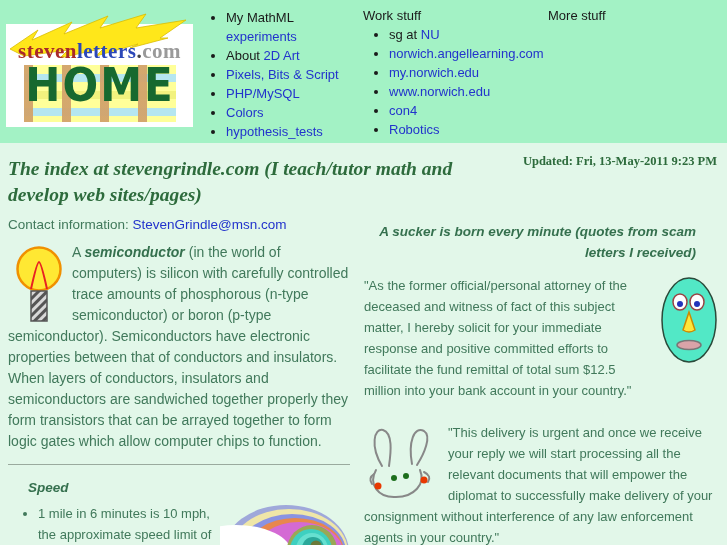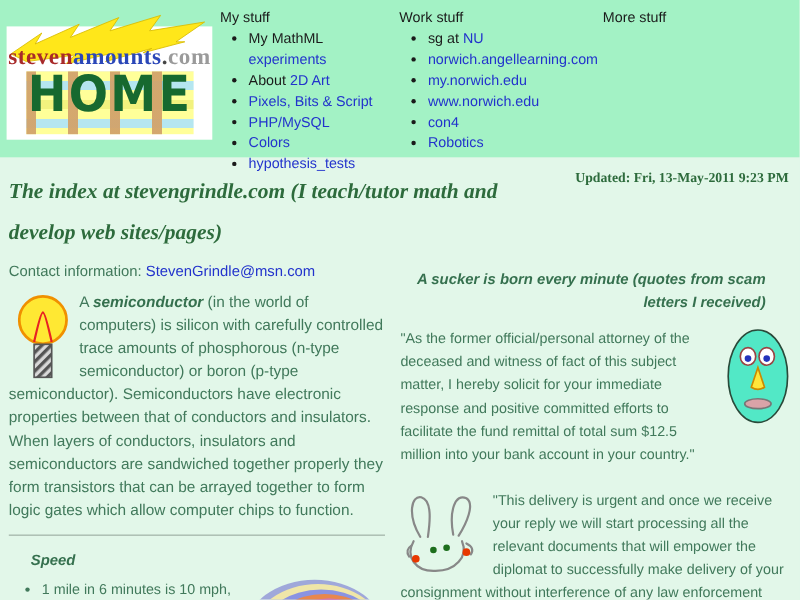--- a/index.html
+++ b/index.html
@@ -46,21 +46,21 @@
   .nav-col.c3 { width:168px; }
   .nav-title { font-size:13px; color:#1a1a1a; margin:2px 0; }
   .nav ul { margin:2px 0 0 0; padding:0 0 0 26px; list-style:disc; }
   .nav li { font-size:13px; line-height:19px; color:#1a1a1a; }
 
   
   .masthead { position:relative; padding:13px 10px 0 8px; }
   .masthead h1 {
     margin:0; max-width:502px;
     font-family:"Liberation Serif", serif; font-style:italic; font-weight:600;
-    font-size:19.5px; line-height:37px; color:#2d6b3c;
+    font-size:19.5px; line-height:26px; color:#2d6b3c;
   }
   .updated {
     position:absolute; top:11px; right:10px;
     font-family:"Liberation Serif", serif; font-weight:600;
     font-size:12.5px; color:#2d6b3c;
   }
 
   
   .content { display:flex; padding:0 8px; }
   .col-left  { width:342px; flex:none; }
@@ -96,30 +96,29 @@
 <body>
 
 <div class="header">
 
   <div class="logo-block">
     <span class="bolt">
       <svg viewBox="0 0 182 46" width="182" height="46">
         <polygon points="2,37 30,18 24,28 64,10 56,22 100,4 92,16 138,2 128,16 178,8 152,26 160,26 122,36 130,32 88,44 96,36 52,46 60,38 16,44" fill="#ffe71a" stroke="#d9bd00" stroke-width="0.8"></polygon>
       </svg>
     </span>
-    <div class="logo-text"><span class="p1">steven</span><span class="p2">amounts</span><span class="pd">.</span><span class="p3">com</span></div>
+    <div class="logo-text"><span class="p1">steven</span><span class="p2">letters</span><span class="pd">.</span><span class="p3">com</span></div>
     <div class="home-box">
       <span class="home-text">HOME</span>
     </div>
   </div>
 
   <div class="nav">
 
     <div class="nav-col c1">
-      <div class="nav-title">My stuff</div>
       <ul>
         <li><span>My MathML </span><a>experiments</a></li>
         <li><span>About </span><a>2D Art</a></li>
         <li><a>Pixels, Bits &amp; Script</a></li>
         <li><a>PHP/MySQL</a></li>
         <li><a>Colors</a></li>
         <li><a>hypothesis_tests</a></li>
       </ul>
     </div>
 

